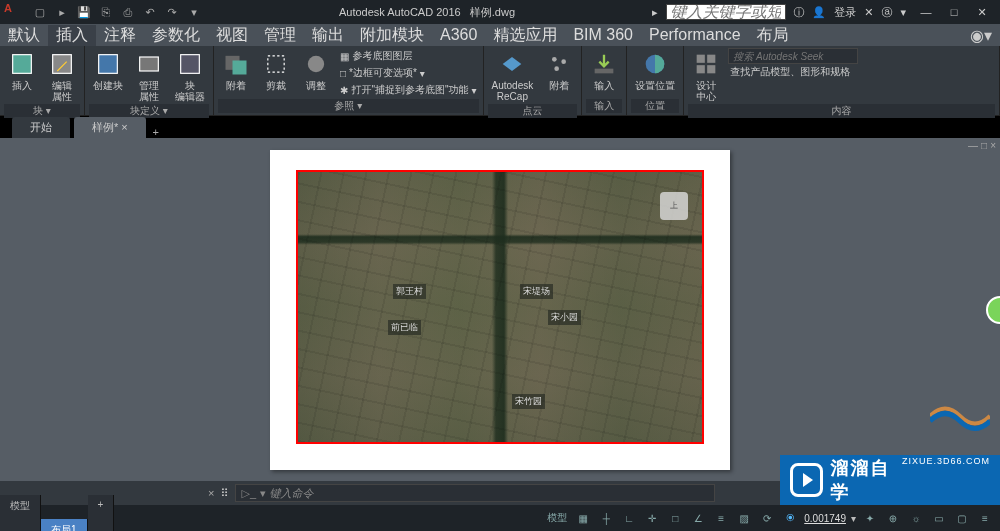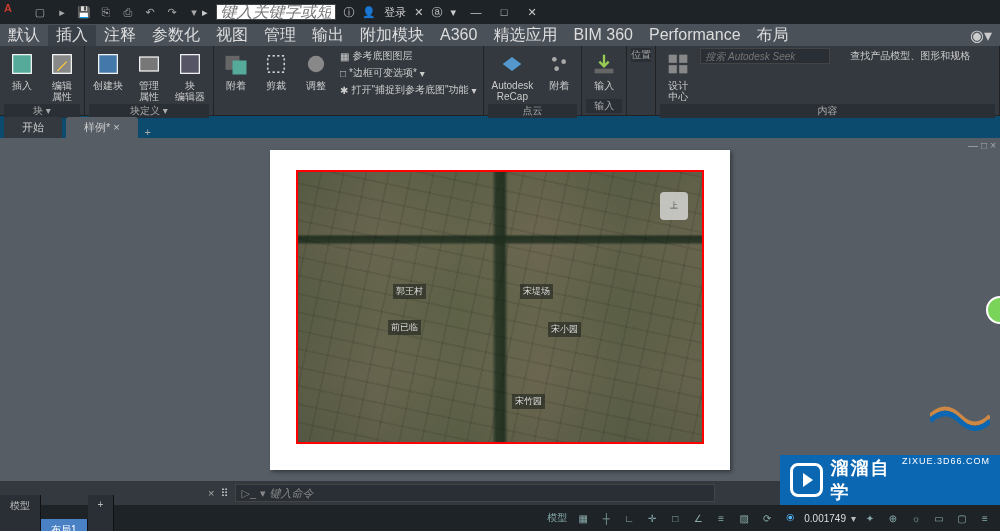--- a/index.html
+++ b/index.html
@@ -23,21 +23,21 @@
     .ribbon { height: 70px; background: #33393f; display: flex; border-bottom: 1px solid #222; font-size: 10px; }
     .ribbon-panel { border-right: 1px solid #222; padding: 2px 4px; display: flex; flex-direction: column; }
     .panel-body { flex: 1; display: flex; gap: 4px; align-items: flex-start; }
     .panel-title { height: 14px; background: #2a2f35; text-align: center; font-size: 10px; color: #aaa; }
     .big-btn { display: flex; flex-direction: column; align-items: center; gap: 2px; padding: 2px 4px; cursor: pointer; }
     .big-btn .icon-box { width: 28px; height: 28px; display: flex; align-items: center; justify-content: center; }
     .big-btn .lbl { font-size: 10px; text-align: center; line-height: 11px; }
     .small-row { font-size: 10px; color: #ccc; padding: 1px 2px; display: flex; align-items: center; gap: 3px; }
     .search-seek { width: 130px; height: 16px; background: #2a2f35; border: 1px solid #444; font-size: 10px; font-style: italic; color: #888; padding: 0 4px; }
 
-    .tabbar { height: 22px; background: #0c4a6e; display: flex; align-items: flex-end; font-size: 11px; }
+    .tabbar { height: 22px; background: #000000; display: flex; align-items: flex-end; font-size: 11px; padding-left: 8px; }
     .file-tab { padding: 3px 18px; background: #33393f; color: #ccc; margin-left: 4px; border-top-left-radius: 3px; border-top-right-radius: 3px; cursor: pointer; }
     .file-tab.active { background: #565d65; }
     .tab-add { width: 20px; text-align: center; color: #aaa; cursor: pointer; }
 
     .workspace { height: 343px; background: #565d65; display: flex; align-items: center; justify-content: center; position: relative; }
     .paper { width: 460px; height: 320px; background: #fff; box-shadow: 2px 2px 4px rgba(0,0,0,0.4); position: relative; padding: 26px; }
     .viewport { position: absolute; top: 20px; left: 26px; right: 26px; bottom: 26px; border: 2px solid #ff0000; overflow: hidden; }
     .aerial { width: 100%; height: 100%; background: 
       linear-gradient(90deg, rgba(60,70,50,0.3) 0%, rgba(100,95,75,0.3) 20%, rgba(80,90,60,0.3) 40%, rgba(110,100,80,0.3) 60%, rgba(70,80,55,0.3) 80%, rgba(95,90,70,0.3) 100%),
       linear-gradient(0deg, rgba(60,70,50,0.3) 0%, rgba(100,95,75,0.3) 25%, rgba(80,90,60,0.3) 50%, rgba(110,100,80,0.3) 75%, rgba(70,80,55,0.3) 100%);
@@ -58,21 +58,21 @@
     .cmdline { height: 24px; background: #33393f; display: flex; align-items: center; font-size: 11px; padding: 0 8px; gap: 6px; }
     .cmd-input { flex: 1; max-width: 480px; height: 18px; background: #2a2f35; border: 1px solid #444; color: #888; padding: 0 6px; display:flex; align-items:center; gap:4px;}
     .cmd-close { color: #aaa; cursor: pointer; margin-left: 200px;}
 
     .statusbar { height: 26px; background: #1e2328; display: flex; align-items: center; font-size: 10px; color: #bbb; }
     .status-left { display: flex; }
     .status-tab { padding: 4px 10px; background: #2a2f35; border-right: 1px solid #111; cursor: pointer; }
     .status-tab.active { background: #4a81c4; color: #fff; margin-top: 24px; }
     .status-right { margin-left: auto; display: flex; align-items: center; gap: 5px; padding-right: 6px; }
     .status-btn { width: 18px; height: 18px; display:inline-flex; align-items:center; justify-content:center; color:#8aa; cursor:pointer; }
-    .coord { color: #ddd; }
+    .coord { color: #ddd; text-decoration: underline; }
 
     .watermark { position: absolute; right: 0; bottom: 26px; width: 220px; height: 50px; background: #0b67b2; display: flex; align-items: center; gap: 8px; padding: 0 10px; }
     .watermark .play { width: 34px; height: 34px; border: 3px solid #fff; border-radius: 8px; display:flex; align-items:center; justify-content:center;}
     .watermark .play::before { content:""; border-left: 10px solid #fff; border-top: 7px solid transparent; border-bottom: 7px solid transparent; margin-left:3px;}
     .watermark .wm-text { color:#fff; display:flex; flex-direction:row;}
     .watermark .wm-text .big { font-size: 18px; font-weight: bold; letter-spacing: 2px;}
     .watermark .wm-text .small { font-size: 9px; letter-spacing: 1px;}
     .wave { position:absolute; bottom: 50px; right: 10px; width: 60px; height: 30px; }
     .wave svg { width: 100%; height: 100%; }
 
@@ -85,20 +85,23 @@
   <span class="logo">A</span>
   <div class="qat">
     <span class="qat-icon">▢</span>
     <span class="qat-icon">▸</span>
     <span class="qat-icon">💾</span>
     <span class="qat-icon">⎘</span>
     <span class="qat-icon">⎙</span>
     <span class="qat-icon">↶</span>
     <span class="qat-icon">↷</span>
     <span class="qat-icon">▾</span>
+  </div>
+  <div class="title-center">
+    <span>Autodesk AutoCAD 2016</span>&nbsp;&nbsp;&nbsp;<span>样例.dwg</span>
   </div>
   <div class="title-right">
     <span>▸</span>
     <input class="search-box" placeholder="键入关键字或短语" style="">
     <span>ⓘ</span>
     <span>👤</span>
     <span>登录</span>
     <span>✕</span>
     <span>ⓐ</span>
     <span>▾</span>
@@ -208,20 +211,21 @@
             </svg>
           </div>
           <div class="lbl">调整</div>
         </div>
       <div style="display:flex;flex-direction:column;gap:1px">
         <div class="small-row">▦ <span>参考底图图层</span></div>
         <div class="small-row">□ <span>*边框可变选项*</span>▾</div>
         <div class="small-row">✱ <span>打开"捕捉到参考底图"功能</span>▾</div>
       </div>
     </div>
+    <div class="panel-title">参照 ▾</div>
   </div>
   <div class="ribbon-panel">
     <div class="panel-body">
       <div class="big-btn">
           <div class="icon-box">
             <svg viewBox="0 0 24 24">
               <path d="M4 12l8-6 8 6-8 6z" fill="#59c"></path>
             </svg>
           </div>
           <div class="lbl" style="white-space:pre">Autodesk
@@ -248,37 +252,48 @@
               <path d="M12 4v10m-4-4l4 4 4-4" stroke="#9c5" fill="none" stroke-width="2"></path>
               <rect x="4" y="16" width="16" height="4" fill="#666"></rect>
             </svg>
           </div>
           <div class="lbl">输入</div>
         </div>
     </div>
     <div class="panel-title">输入</div>
   </div>
   <div class="ribbon-panel">
+    <div class="panel-body">
+      <div class="big-btn">
+          <div class="icon-box">
+            <svg viewBox="0 0 24 24">
+              <circle cx="12" cy="12" r="8" fill="#47a"></circle>
+              <path d="M12 4a8 8 0 010 16" fill="#5a9"></path>
+            </svg>
+          </div>
+          <div class="lbl">设置位置</div>
+        </div>
+    </div>
     <div class="panel-title">位置</div>
   </div>
   <div class="ribbon-panel" style="flex:1">
     <div class="panel-body">
       <div class="big-btn">
           <div class="icon-box">
             <svg viewBox="0 0 24 24">
               <rect x="4" y="4" width="7" height="7" fill="#888"></rect>
               <rect x="13" y="4" width="7" height="7" fill="#888"></rect>
               <rect x="4" y="13" width="7" height="7" fill="#888"></rect>
               <rect x="13" y="13" width="7" height="7" fill="#888"></rect>
             </svg>
           </div>
           <div class="lbl" style="white-space:pre">设计
 中心</div>
         </div>
-      <div style="display:flex;flex-direction:row;gap:18px;flex:1">
+      <div style="display:flex;flex-direction:column;gap:0;flex:1">
         <input class="search-seek" placeholder="搜索 Autodesk Seek" style="">
         <div class="small-row">查找产品模型、图形和规格</div>
       </div>
     </div>
     <div class="panel-title">内容</div>
   </div>
 </div>
 
 <div class="tabbar">
   <div class="file-tab">开始</div>
@@ -292,21 +307,21 @@
       <span>□</span>
       <span>×</span>
     </div>
   <div class="paper">
     <div class="viewport">
       <div class="aerial">
         <div class="nav-cube">上</div>
         <div class="map-label" style="top:112px;left:95px">郭王村</div>
         <div class="map-label" style="top:112px;left:222px">宋堤场</div>
         <div class="map-label" style="top:148px;left:90px">前已临</div>
-        <div class="map-label" style="top:150px;left:250px">宋小园</div>
+        <div class="map-label" style="top:138px;left:250px">宋小园</div>
         <div class="map-label" style="top:222px;left:214px">宋竹园</div>
       </div>
     </div>
   </div>
   <div class="edge-circle"></div>
   <div class="wave">
       <svg viewBox="0 0 60 30">
         <path d="M0 15 Q15 0 30 15 T60 15" stroke="#c84" stroke-width="4" fill="none"></path>
         <path d="M0 20 Q15 5 30 20 T60 20" stroke="#0b67b2" stroke-width="5" fill="none"></path>
       </svg>

